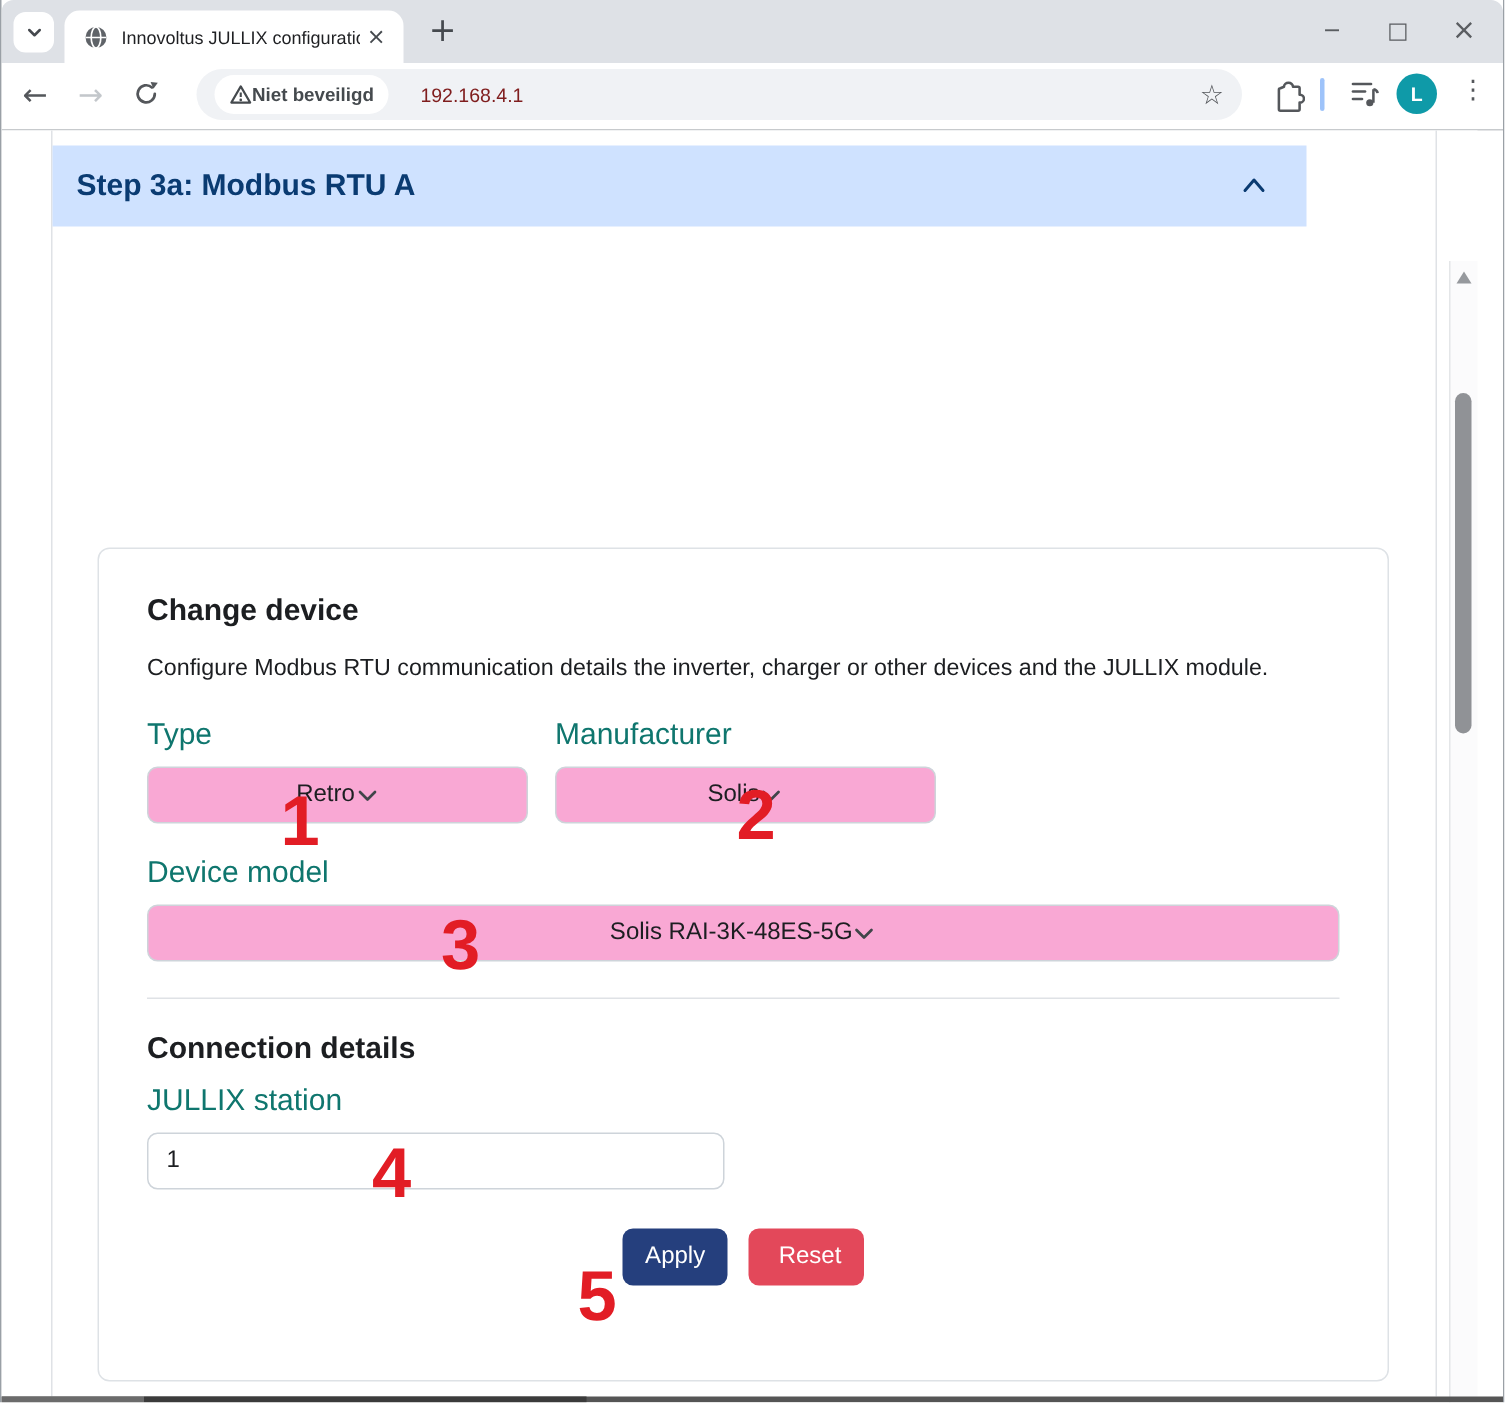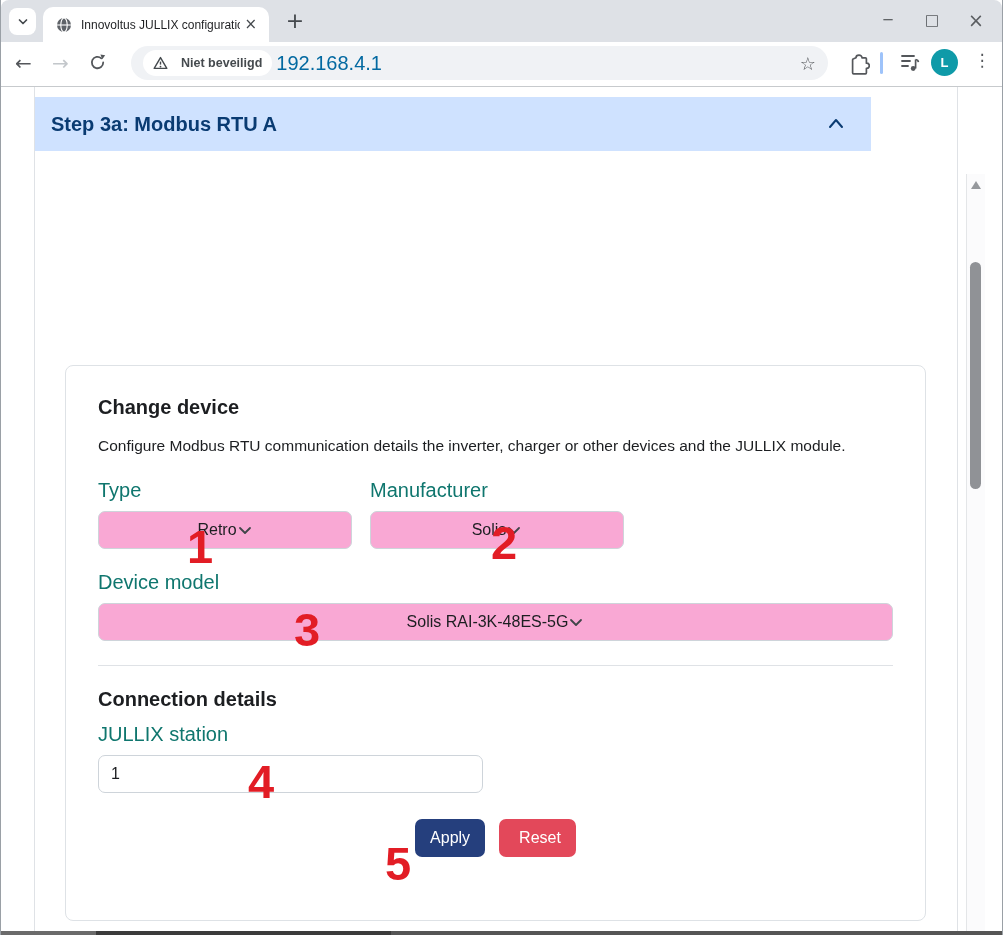--- a/index.html
+++ b/index.html
@@ -19,24 +19,24 @@
           font-size:22px;color:#45494e;cursor:pointer;}
   .wincontrols{position:absolute;right:4px;top:0;height:40px;display:flex;align-items:center;}
   .winbtn{width:44px;height:40px;display:flex;align-items:center;justify-content:center;
           color:#5a5d61;font-size:15px;cursor:pointer;}
 
   .toolbar{position:absolute;left:0;top:42px;right:0;height:44px;background:#fff;border-bottom:1px solid #c7cacd;}
   .navicon{position:absolute;top:50px;font-size:20px;color:#54575b;cursor:pointer;line-height:26px;}
   .nav-fwd{color:#c3c7cb;}
   .addressbar{position:absolute;left:130px;top:46px;width:697px;height:34px;background:#f0f2f5;border-radius:17px;
               display:flex;align-items:center;padding:0 12px;box-sizing:border-box;cursor:text;}
-  .sec-chip{background:#fff;border-radius:13px;height:26px;display:flex;align-items:center;gap:13px;
+  .sec-chip{background:#fff;border-radius:13px;height:26px;display:flex;align-items:center;gap:0;
             padding:0 10px;cursor:pointer;}
   .sec-chip-text{font-size:12.5px;font-weight:700;color:#454a4e;white-space:nowrap;}
-  .url{font-size:20px;color:#0369a1;margin-left:4px;}
+  .url{font-size:13px;color:#7f1d1d;margin-left:21px;}
   .star{margin-left:auto;font-size:18px;color:#54575b;cursor:pointer;}
   .tool-right{position:absolute;top:46px;display:flex;align-items:center;cursor:pointer;}
   .blue-indicator{position:absolute;left:879px;top:52px;width:3px;height:22px;background:#9ec3fa;border-radius:2px;}
   .avatar{position:absolute;left:930px;top:49px;width:27px;height:27px;border-radius:50%;
           background:var(--avatar-bg,#0f9aa8);color:#fff;font-size:13px;font-weight:700;
           display:flex;align-items:center;justify-content:center;cursor:pointer;}
   .kebab{position:absolute;left:972px;top:50px;font-size:17px;color:#54575b;width:18px;text-align:center;cursor:pointer;}
 
   
   .page{position:absolute;left:0;top:87px;width:984px;height:844px;background:#fff;}

